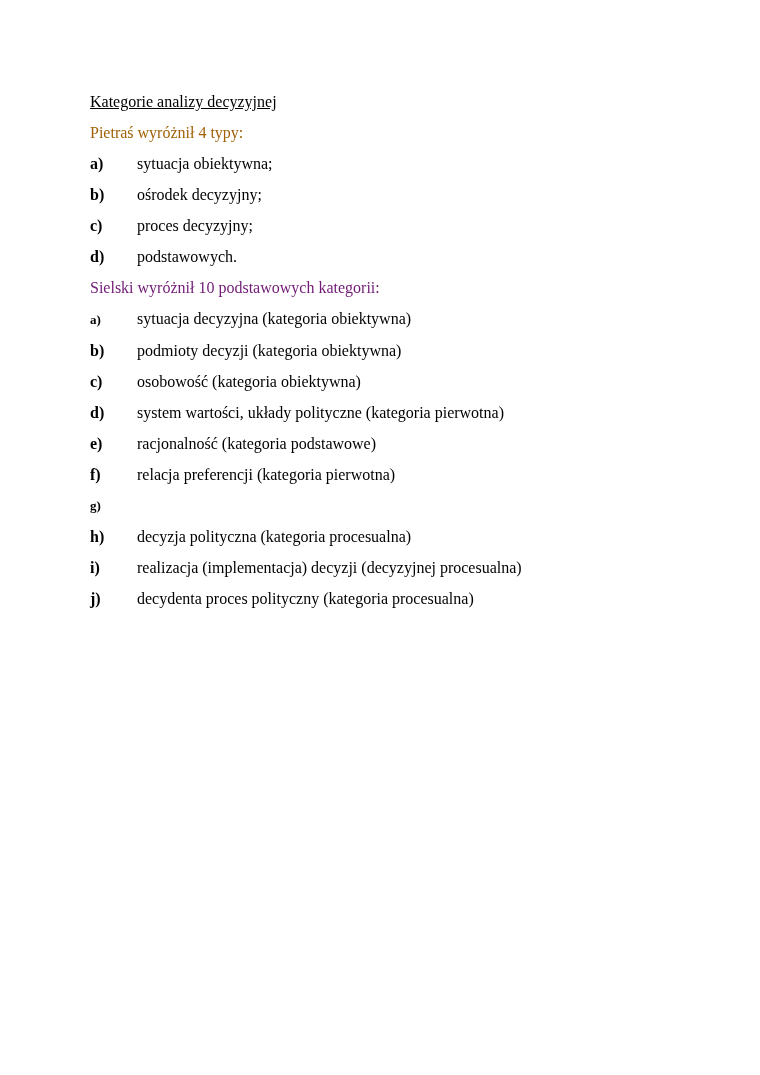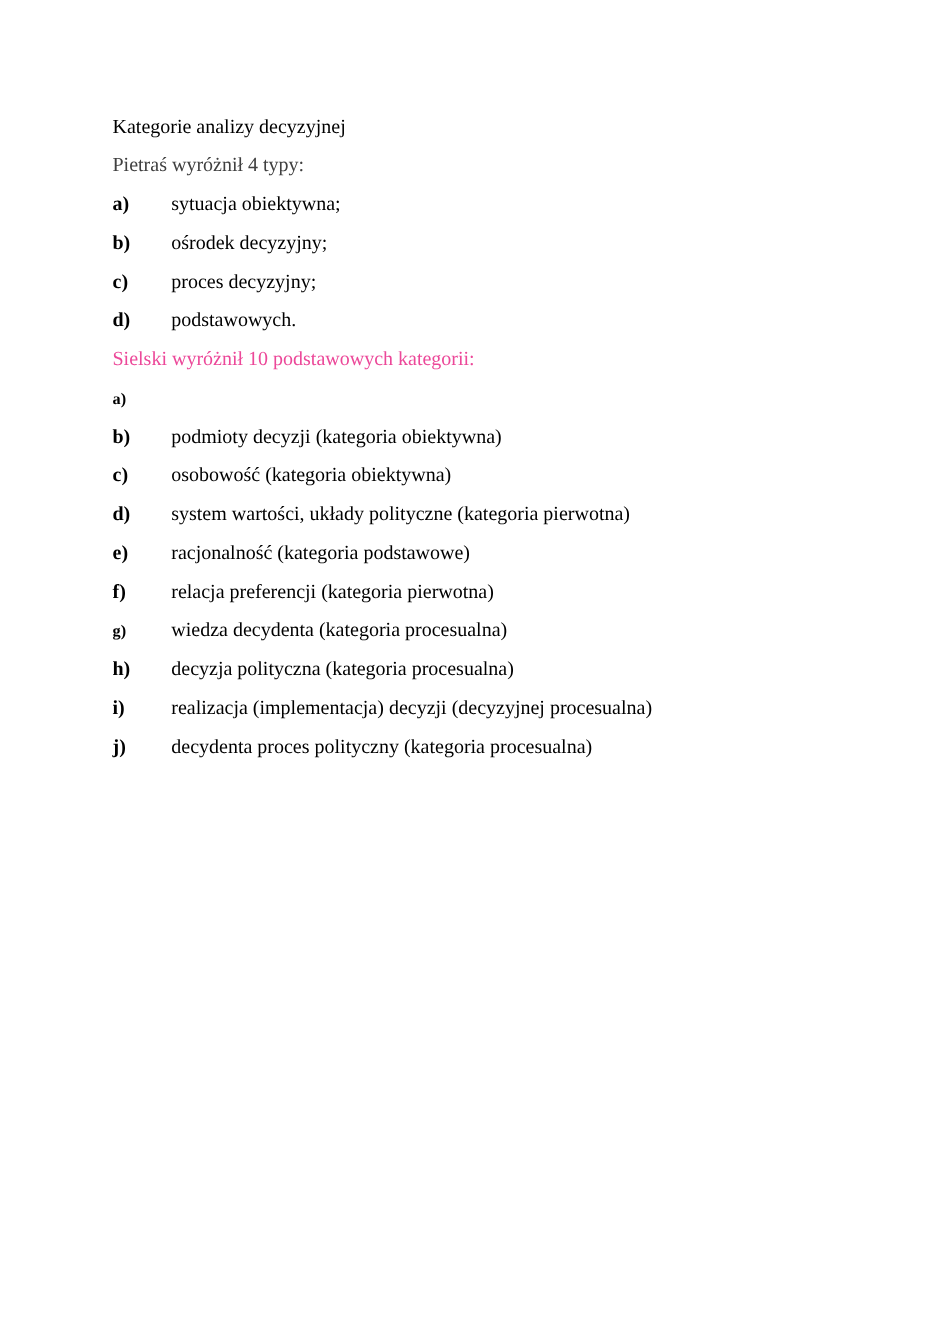--- a/index.html
+++ b/index.html
@@ -18,20 +18,21 @@
   .doc {
     position: absolute;
     top: 86px;
     left: 90px;
     right: 85px;
     font-size: 16px;
     line-height: 31px;
   }
   .para {
     margin: 0;
+    text-decoration: underline;
   }
   .gap {
     margin-top: 31px; 
   }
   .red-heading {
     color: #ff0000;
     margin: 0;
   }
   .list {
     margin: 0;
@@ -54,46 +55,47 @@
   }
 </style>
 </head>
 <body>
 
 <div class="doc">
 
   <p class="para">Kategorie analizy decyzyjnej</p>
 
 
-  <p class="red-heading gap" style="color: #404040;">Pietraś wyróżnił 4 typy:</p>
+  <p class="red-heading gap" style="color: #a16207;">Pietraś wyróżnił 4 typy:</p>
 
   <div class="list">
     <div class="list-row">
       <span class="list-label">a)</span>
       <span class="list-text">sytuacja obiektywna;</span>
     </div>
     <div class="list-row">
       <span class="list-label">b)</span>
       <span class="list-text">ośrodek decyzyjny;</span>
     </div>
     <div class="list-row">
       <span class="list-label">c)</span>
       <span class="list-text">proces decyzyjny;</span>
     </div>
     <div class="list-row">
       <span class="list-label">d)</span>
       <span class="list-text">podstawowych.</span>
     </div>
   </div>
 
-  <p class="red-heading gap" style="color: #ec4899;">Sielski wyróżnił 10 podstawowych kategorii:</p>
+  <p class="red-heading gap" style="color: #701a75;">Sielski wyróżnił 10 podstawowych kategorii:</p>
 
   <div class="list">
     <div class="list-row">
       <span class="list-label sm">a)</span>
+      <span class="list-text">sytuacja decyzyjna (kategoria obiektywna)</span>
     </div>
     <div class="list-row">
       <span class="list-label">b)</span>
       <span class="list-text">podmioty decyzji (kategoria obiektywna)</span>
     </div>
     <div class="list-row">
       <span class="list-label">c)</span>
       <span class="list-text">osobowość (kategoria obiektywna)</span>
     </div>
     <div class="list-row">
@@ -103,21 +105,20 @@
     <div class="list-row">
       <span class="list-label">e)</span>
       <span class="list-text">racjonalność (kategoria podstawowe)</span>
     </div>
     <div class="list-row">
       <span class="list-label">f)</span>
       <span class="list-text">relacja preferencji (kategoria pierwotna)</span>
     </div>
     <div class="list-row">
       <span class="list-label sm">g)</span>
-      <span class="list-text">wiedza decydenta (kategoria procesualna)</span>
     </div>
     <div class="list-row">
       <span class="list-label">h)</span>
       <span class="list-text">decyzja polityczna (kategoria procesualna)</span>
     </div>
     <div class="list-row">
       <span class="list-label">i)</span>
       <span class="list-text">realizacja (implementacja) decyzji (decyzyjnej procesualna)</span>
     </div>
     <div class="list-row">

